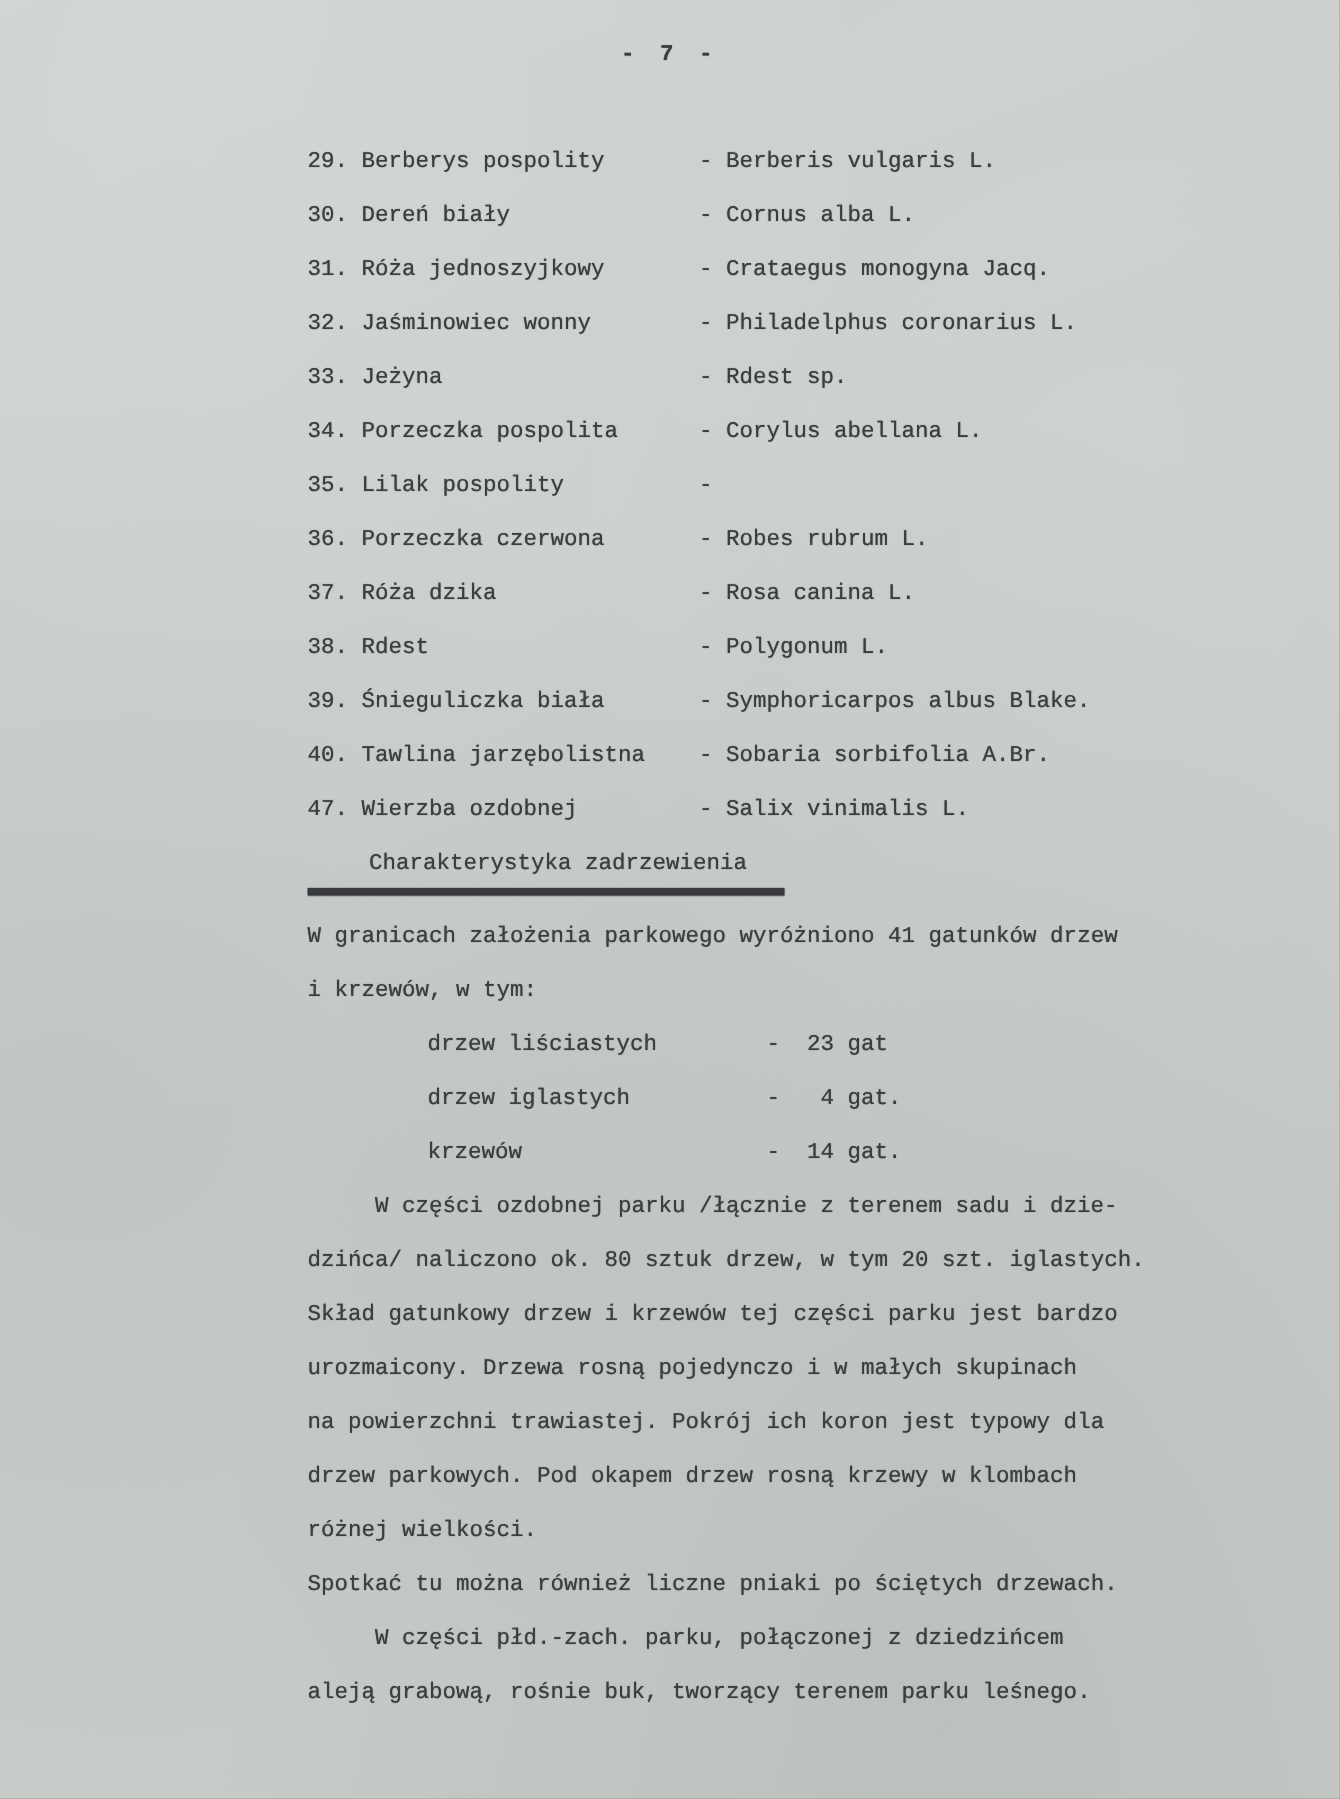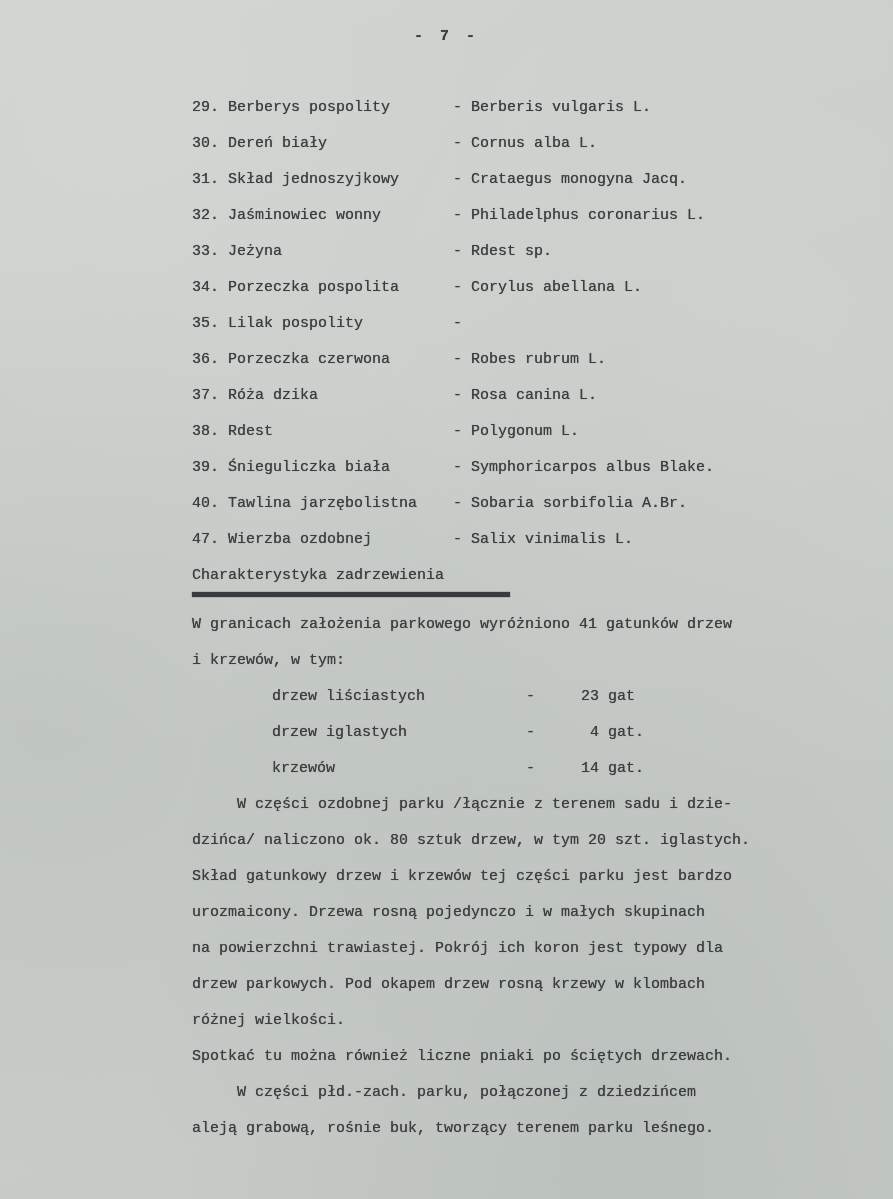--- a/index.html
+++ b/index.html
@@ -29,37 +29,38 @@
     left: 0;
     width: 100%;
     text-align: center;
     letter-spacing: 4px;
     font-weight: bold;
   }
 
   .content {
     position: absolute;
     top: 90px;
-    left: 192px;
+    left: 205px;
     width: 560px;
   }
 
   .species-list { margin: 0; padding: 0; }
 
   .species-row {
     display: grid;
     grid-template-columns: 36px 225px 18px auto;
     line-height: 36px;
     white-space: nowrap;
   }
 
   .section-heading {
     margin-top: 0;
     line-height: 36px;
     display: inline-block;
+    margin-left: 41px;
   }
 
   .heading-rule {
     width: 318px;
     height: 5px;
     background: #3a3b3f;
     margin: -2px 0 10px 0;
     box-shadow: 0 0 1px rgba(45,46,52,0.8);
   }
 
@@ -71,21 +72,20 @@
 
   .para.indent { text-indent: 45px; }
 
   .stats-list { margin: 0 0 0 80px; }
 
   .stat-row {
     display: grid;
     grid-template-columns: 226px 27px auto;
     line-height: 36px;
     white-space: pre;
-    gap: 28px;
   }
 </style>
 </head>
 <body>
 
 <div class="page">
 
   <div class="page-number">- 7 -</div>
 
   <div class="content">
@@ -101,21 +101,21 @@
 
       <div class="species-row">
         <span>30.</span>
         <span>Dereń biały</span>
         <span>-</span>
         <span>Cornus alba L.</span>
       </div>
 
       <div class="species-row">
         <span>31.</span>
-        <span>Skład jednoszyjkowy</span>
+        <span>Róża jednoszyjkowy</span>
         <span>-</span>
         <span>Crataegus monogyna Jacq.</span>
       </div>
 
       <div class="species-row">
         <span>32.</span>
         <span>Jaśminowiec wonny</span>
         <span>-</span>
         <span>Philadelphus coronarius L.</span>
       </div>

